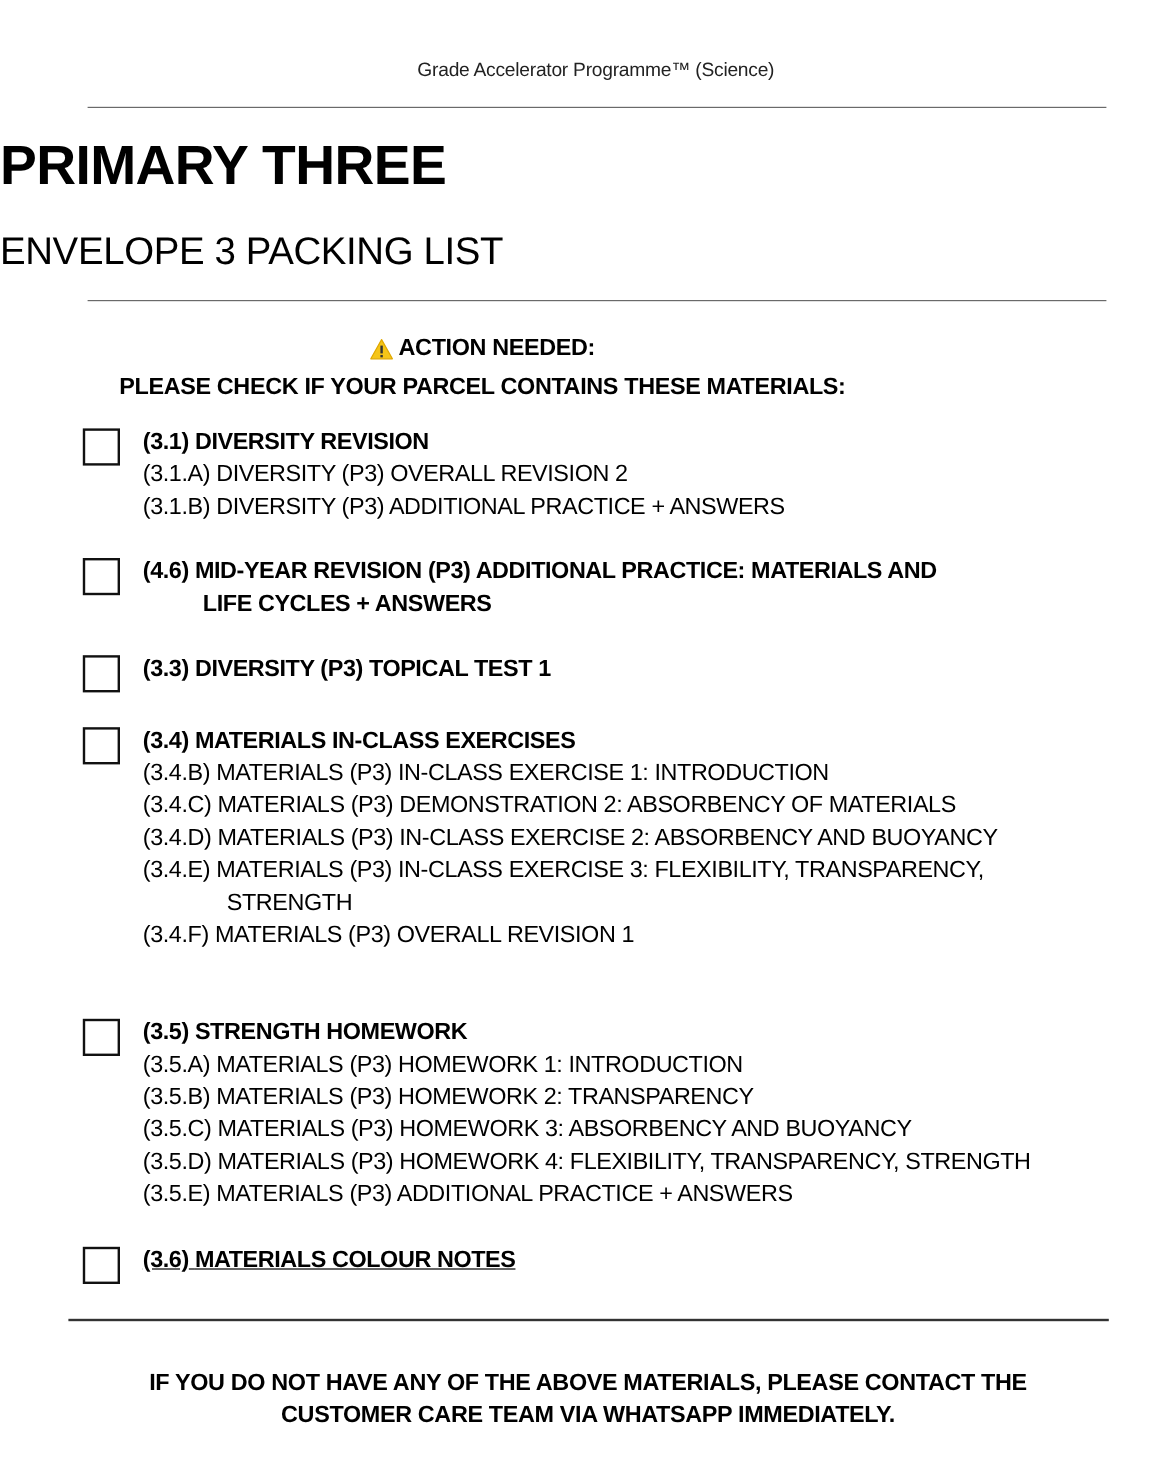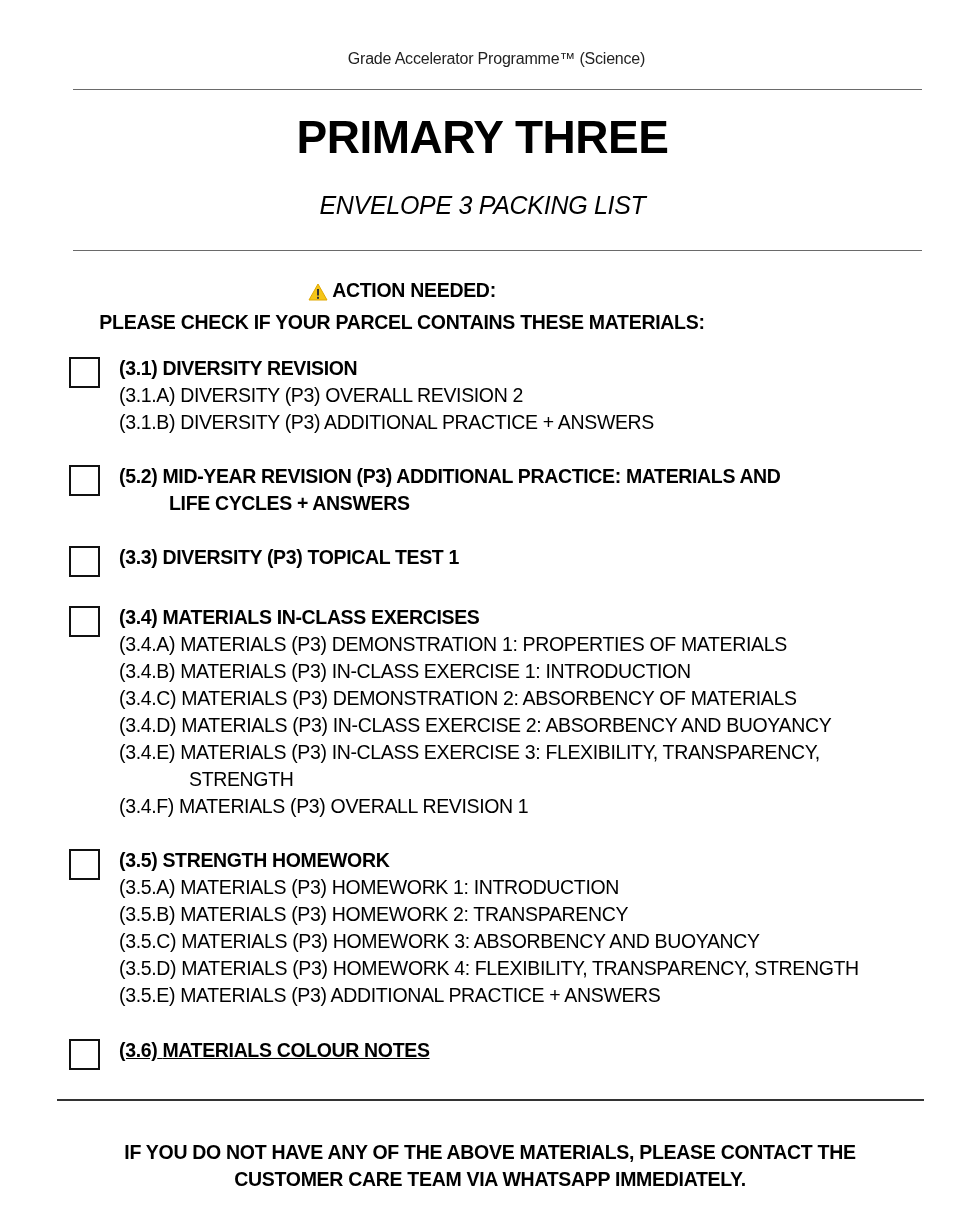--- a/index.html
+++ b/index.html
@@ -4,22 +4,22 @@
 <style>
   html, body { margin: 0; padding: 0; background: #ffffff; }
   body { width: 980px; height: 1219px; position: relative; overflow: hidden;
          font-family: "Liberation Sans", sans-serif; color: #000; }
   .abs { position: absolute; }
   .header-text { top: 50px; left: 0; width: 993px; text-align: center; font-size: 16px; color: #222; letter-spacing: -0.2px; }
   .rule { height: 0; border-top: 1.5px solid #6a6a6a; }
   .rule-top { top: 89px; left: 73px; width: 849px; }
   .rule-mid { top: 250px; left: 73px; width: 849px; }
   .rule-bottom { top: 1099px; left: 57px; width: 867px; border-top: 2px solid #333; }
-  .title { top: 110px; left: 0; width: 965px; text-align: center; font-size: 46px; font-weight: bold; letter-spacing: -0.5px; }
-  .subtitle { top: 191px; left: 0; width: 965px; text-align: center; font-size: 25px; letter-spacing: -0.3px; font-style: italic; }
+  .title { top: 110px; left: 0; width: 965px; text-align: left; font-size: 46px; font-weight: bold; letter-spacing: -0.5px; }
+  .subtitle { top: 191px; left: 0; width: 965px; text-align: left; font-size: 32px; letter-spacing: -0.3px; }
   .action { top: 277px; left: 0; width: 804px; text-align: center; font-size: 19.5px; font-weight: bold; line-height: 27px; letter-spacing: -0.3px; }
   .action .line1 { display: inline-flex; align-items: center; gap: 4px; }
   .warn { display: inline-block; width: 20px; height: 18px; position: relative; top: -1px; }
   .item { position: absolute; left: 69px; width: 880px; }
   .checkbox { position: absolute; left: 0; top: 0; width: 27px; height: 27px; border: 2.5px solid #111; background: #fff; cursor: pointer; }
   .lines { position: absolute; left: 50px; top: 0; font-size: 19.5px; line-height: 27px; letter-spacing: -0.35px; white-space: nowrap; }
   .heading { font-weight: bold; }
   .heading .cont { padding-left: 50px; display: block; }
   .sub .code { font-weight: normal; }
   .sub .cont { display: block; padding-left: 70px; }
@@ -64,21 +64,21 @@
       <span class="code">(3.1.B)</span>
       <span>DIVERSITY (P3) ADDITIONAL PRACTICE + ANSWERS</span>
     </div>
   </div>
 </div>
 
 <div class="item" style="top:465px;">
   <div class="checkbox"></div>
   <div class="lines" style="top:-2px;">
     <div class="heading">
-      <span>(5.2)</span>
+      <span>(4.6)</span>
       <span>MID-YEAR REVISION (P3) ADDITIONAL PRACTICE: MATERIALS AND</span>
       <span class="cont">LIFE CYCLES + ANSWERS</span>
     </div>
   </div>
 </div>
 
 <div class="item" style="top:546px;">
   <div class="checkbox"></div>
   <div class="lines" style="top:-2px;">
     <div class="heading">
@@ -87,24 +87,20 @@
     </div>
   </div>
 </div>
 
 <div class="item" style="top:606px;">
   <div class="checkbox"></div>
   <div class="lines" style="top:-2px;">
     <div class="heading">
       <span>(3.4)</span>
       <span>MATERIALS IN-CLASS EXERCISES</span>
-    </div>
-    <div class="sub">
-      <span class="code">(3.4.A)</span>
-      <span>MATERIALS (P3) DEMONSTRATION 1: PROPERTIES OF MATERIALS</span>
     </div>
     <div class="sub">
       <span class="code">(3.4.B)</span>
       <span>MATERIALS (P3) IN-CLASS EXERCISE 1: INTRODUCTION</span>
     </div>
     <div class="sub">
       <span class="code">(3.4.C)</span>
       <span>MATERIALS (P3) DEMONSTRATION 2: ABSORBENCY OF MATERIALS</span>
     </div>
     <div class="sub">

